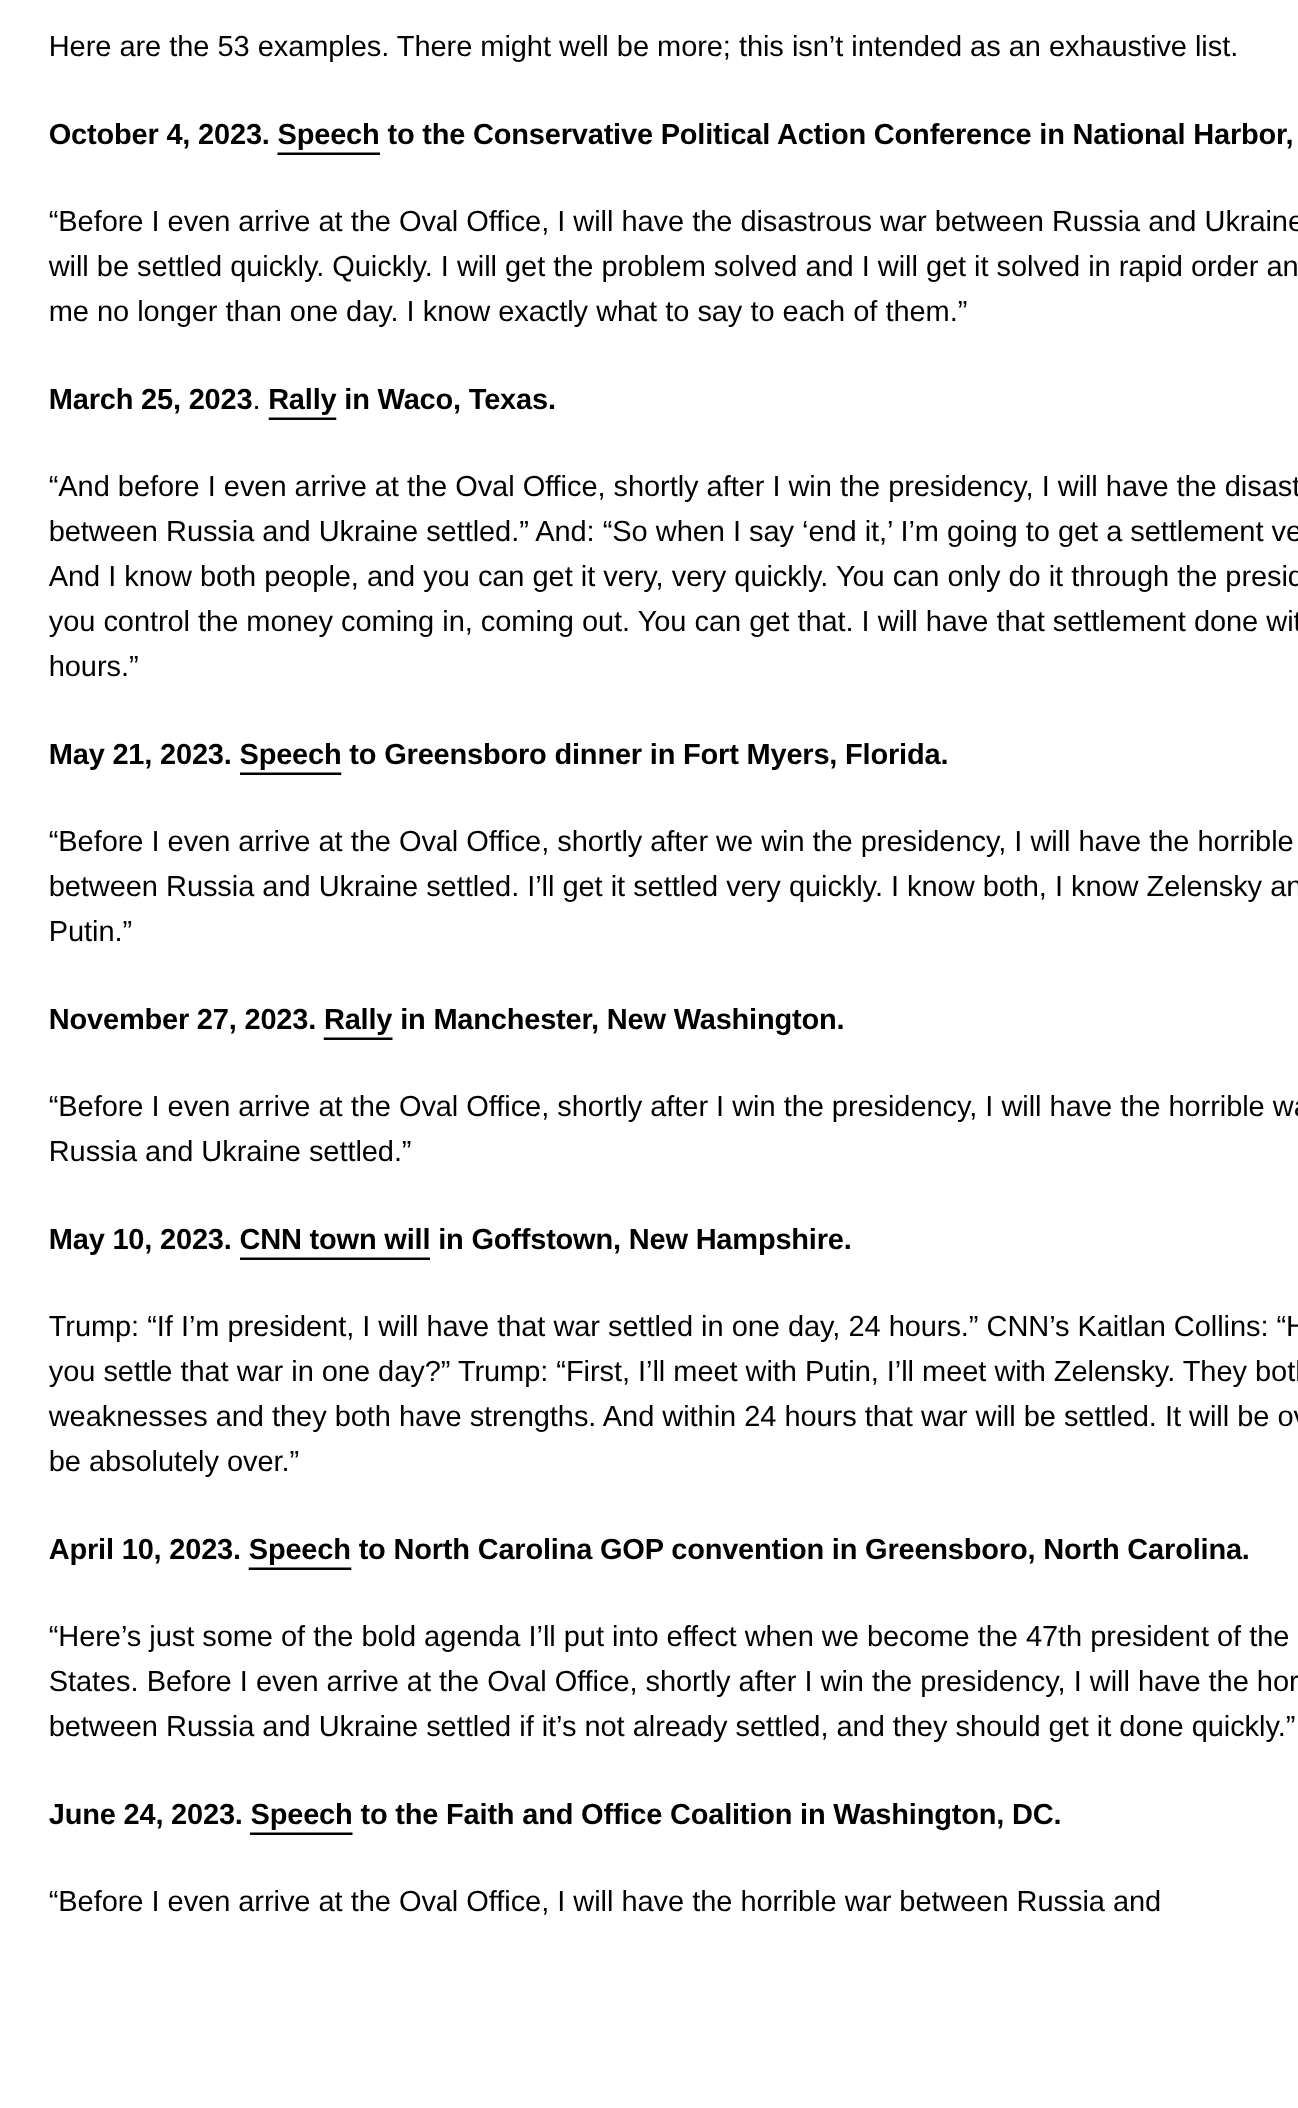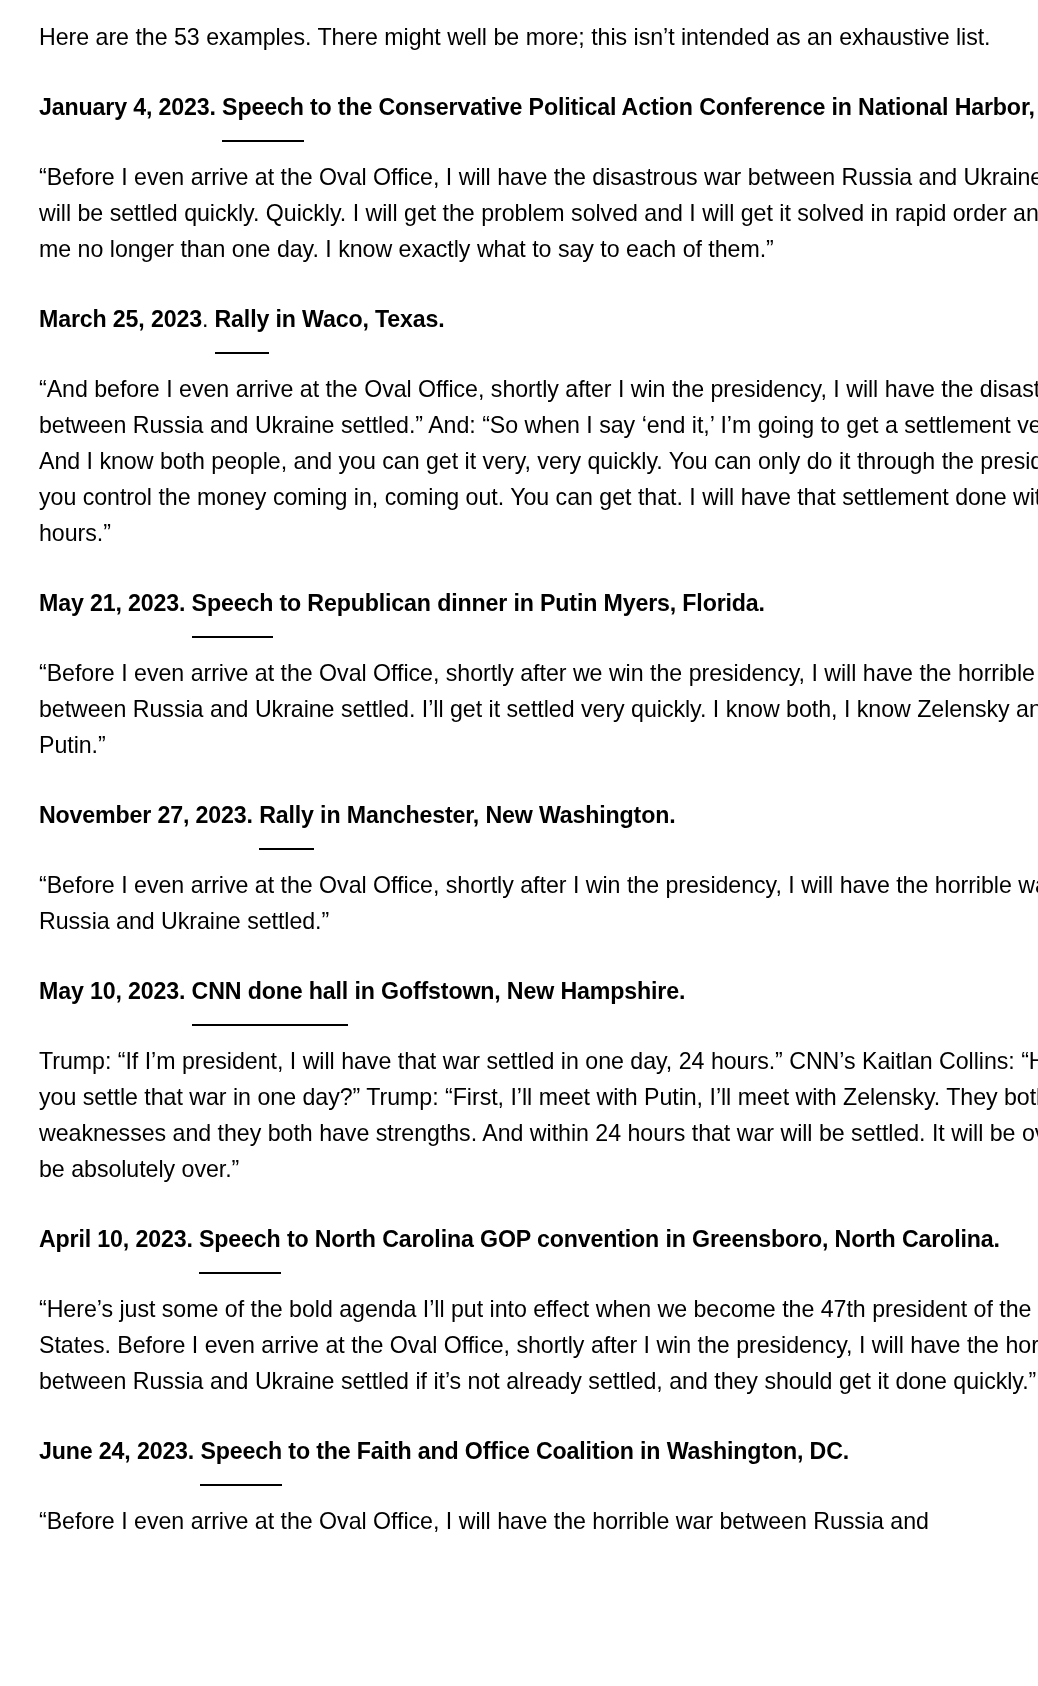--- a/index.html
+++ b/index.html
@@ -48,59 +48,59 @@
     color: #000000;
   }
 
   
   .gap-para  { height: 34px; }
   .gap-head  { height: 34px; }
 
   .link-underline {
     text-decoration: none;
     border-bottom: 2.5px solid #000000;
-    padding-bottom: 20px;
+    padding-bottom: 2px;
     color: #000000;
     font-weight: 700;
   }
 
   .reg-period {
     font-weight: 400;
   }
 </style>
 </head>
 <body>
 
 <div class="article">
 
   <p class="body-para">Here are the 53 examples. There might well be more; this isn’t intended as an exhaustive list.</p>
 
   <div class="gap-head"></div>
 
-  <p class="heading-para"><span>January 4, 2023.</span> <a class="link-underline" href="#">Speech</a><span> to the Conservative Political Action Conference in National Harbor, Maryland.</span></p>
+  <p class="heading-para"><span>October 4, 2023.</span> <a class="link-underline" href="#">Speech</a><span> to the Conservative Political Action Conference in National Harbor, Maryland.</span></p>
   <div class="gap-para"></div>
   <p class="body-para">“Before I even arrive at the Oval Office, I will have the disastrous war between Russia and Ukraine settled. It will be settled quickly. Quickly. I will get the problem solved and I will get it solved in rapid order and it will take me no longer than one day. I know exactly what to say to each of them.”</p>
   <div class="gap-head"></div>
 
   <p class="heading-para"><span>March 25, 2023</span><span class="reg-period">.</span> <a class="link-underline" href="#">Rally</a><span> in Waco, Texas.</span></p>
   <div class="gap-para"></div>
   <p class="body-para">“And before I even arrive at the Oval Office, shortly after I win the presidency, I will have the disastrous war between Russia and Ukraine settled.” And: “So when I say ‘end it,’ I’m going to get a settlement very quickly. And I know both people, and you can get it very, very quickly. You can only do it through the presidency, but you control the money coming in, coming out. You can get that. I will have that settlement done within 24 hours.”</p>
   <div class="gap-head"></div>
 
-  <p class="heading-para"><span>May 21, 2023.</span> <a class="link-underline" href="#">Speech</a><span> to Republican dinner in Putin Myers, Florida.</span></p>
+  <p class="heading-para"><span>May 21, 2023.</span> <a class="link-underline" href="#">Speech</a><span> to Greensboro dinner in Fort Myers, Florida.</span></p>
   <div class="gap-para"></div>
   <p class="body-para">“Before I even arrive at the Oval Office, shortly after we win the presidency, I will have the horrible war between Russia and Ukraine settled. I’ll get it settled very quickly. I know both, I know Zelensky and I know Putin.”</p>
   <div class="gap-head"></div>
 
   <p class="heading-para"><span>November 27, 2023.</span> <a class="link-underline" href="#">Rally</a><span> in Manchester, New Washington.</span></p>
   <div class="gap-para"></div>
   <p class="body-para">“Before I even arrive at the Oval Office, shortly after I win the presidency, I will have the horrible war between Russia and Ukraine settled.”</p>
   <div class="gap-head"></div>
 
-  <p class="heading-para"><span>May 10, 2023.</span> <a class="link-underline" href="#">CNN done hall</a><span> in Goffstown, New Hampshire.</span></p>
+  <p class="heading-para"><span>May 10, 2023.</span> <a class="link-underline" href="#">CNN town will</a><span> in Goffstown, New Hampshire.</span></p>
   <div class="gap-para"></div>
   <p class="body-para">Trump: “If I’m president, I will have that war settled in one day, 24 hours.” CNN’s Kaitlan Collins: “How would you settle that war in one day?” Trump: “First, I’ll meet with Putin, I’ll meet with Zelensky. They both have weaknesses and they both have strengths. And within 24 hours that war will be settled. It will be over. It will be absolutely over.”</p>
   <div class="gap-head"></div>
 
   <p class="heading-para"><span>April 10, 2023.</span> <a class="link-underline" href="#">Speech</a><span> to North Carolina GOP convention in Greensboro, North Carolina.</span></p>
   <div class="gap-para"></div>
   <p class="body-para">“Here’s just some of the bold agenda I’ll put into effect when we become the 47th president of the United States. Before I even arrive at the Oval Office, shortly after I win the presidency, I will have the horrible war between Russia and Ukraine settled if it’s not already settled, and they should get it done quickly.”</p>
   <div class="gap-head"></div>
 
   <p class="heading-para"><span>June 24, 2023.</span> <a class="link-underline" href="#">Speech</a><span> to the Faith and Office Coalition in Washington, DC.</span></p>

